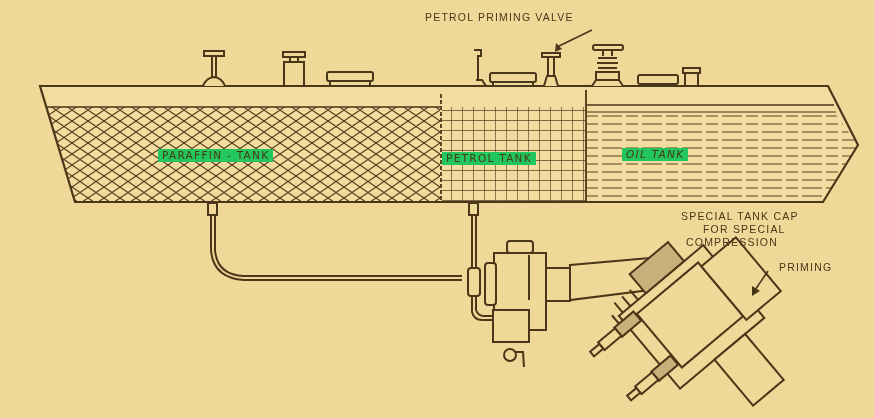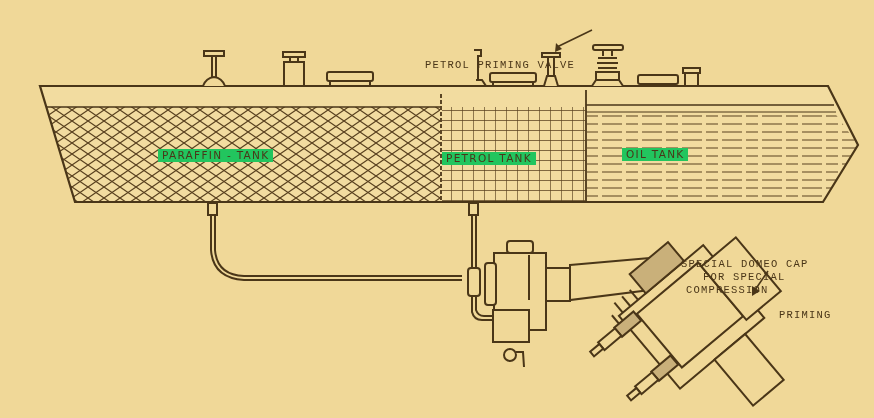--- a/index.html
+++ b/index.html
@@ -6,27 +6,26 @@
     body {
       width: 874px; height: 418px;
       background: #F0D898;
       position: relative;
       overflow: hidden;
       font-family: "DejaVu Sans", sans-serif;
     }
     svg { position: absolute; left: 0; top: 0; }
     .lbl {
       position: absolute;
-      font-family: Liberation Mono, monospace;
+      font-family: Liberation Sans, sans-serif;
       font-size: 10.5px;
       letter-spacing: 1.2px;
       color: #4a3618;
       white-space: nowrap;
       line-height: 1;
-      margin-top: 48px;
     }
     .tank-lbl {
       position: absolute;
       font-family: "DejaVu Sans", sans-serif;
       font-size: 10.5px;
       letter-spacing: 1.3px;
       color: #4a3618;
       background: #22c55e;
       padding: 1px 4px;
       white-space: nowrap;
@@ -187,18 +186,18 @@
   </g>
 
   <line x1="768" y1="271" x2="755" y2="290" stroke="#4a3618" stroke-width="1.6"></line>
   <path d="M752,296 L752,286 L760,291 Z" fill="#4a3618"></path>
 </svg>
 
 <div class="lbl" style="left:425px; top:12px;">PETROL PRIMING VALVE</div>
 
 <div class="tank-lbl" style="left:158px; top:149px;">PARAFFIN - TANK</div>
 <div class="tank-lbl" style="left:442px; top:152px;">PETROL TANK</div>
-<div class="tank-lbl" style="left:622px; top:148px;">OIL TANK</div>
-
-<div class="lbl" style="left:681px; top:211px;">SPECIAL DOMEO CAP</div>
+<div class="tank-lbl" style="left:622px; top:148px;font-style:italic;">OIL TANK</div>
+
+<div class="lbl" style="left:681px; top:211px;">SPECIAL TANK CAP</div>
 <div class="lbl" style="left:703px; top:224px;">FOR SPECIAL</div>
 <div class="lbl" style="left:686px; top:237px;text-align:right;">COMPRESSION</div>
 <div class="lbl" style="left:779px; top:262px;">PRIMING</div>
 
 </body></html>

